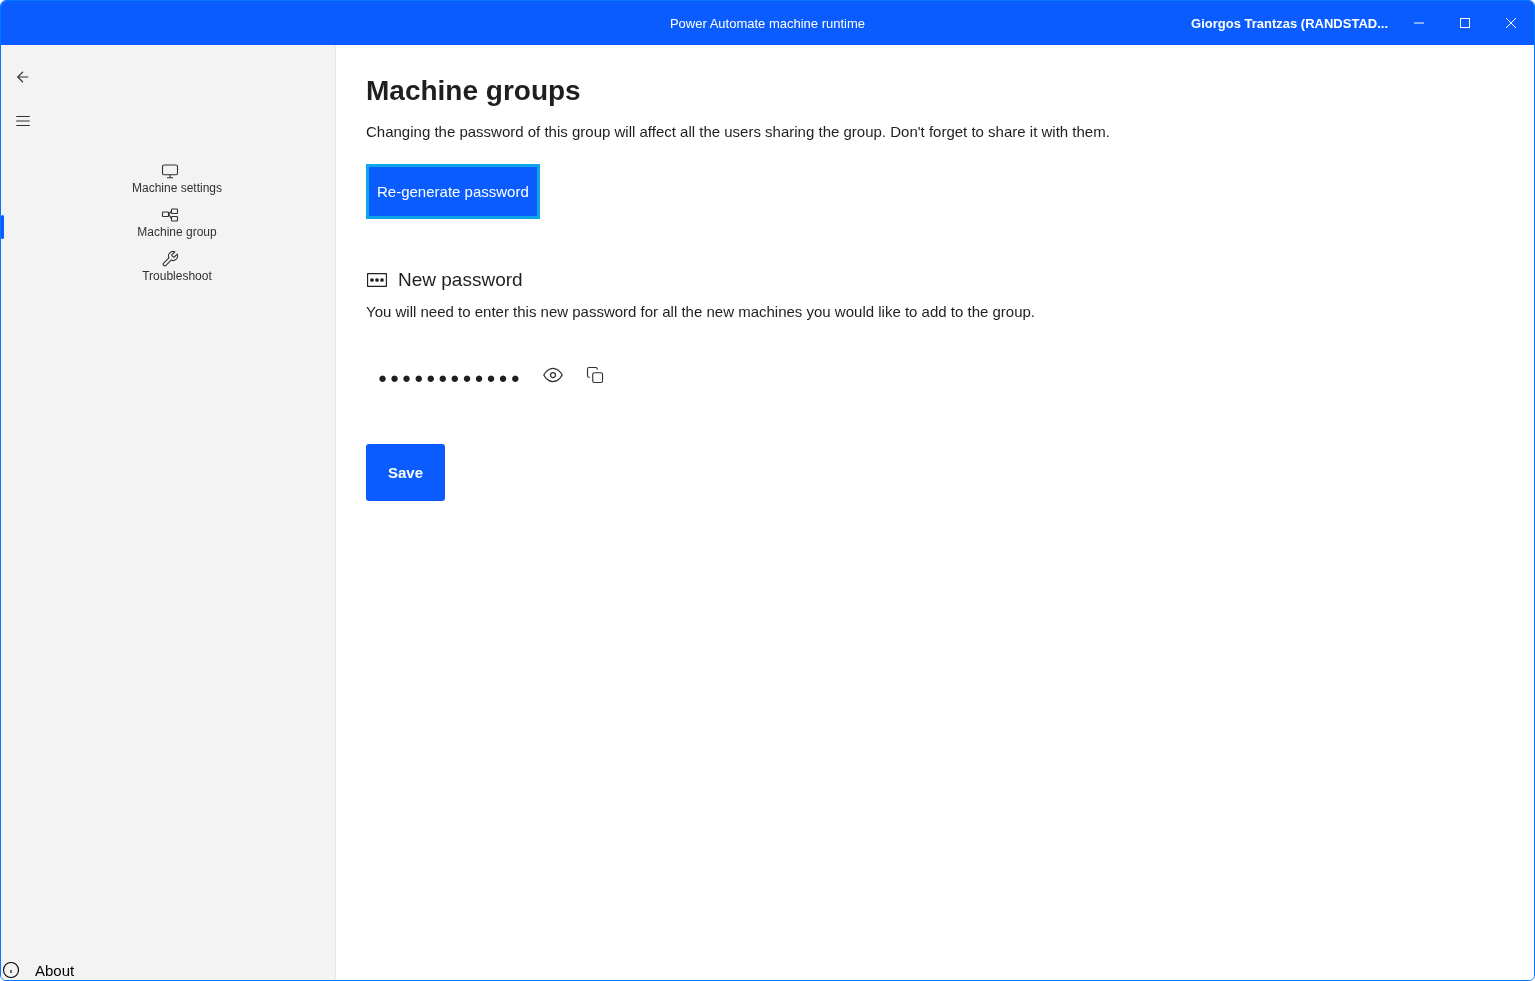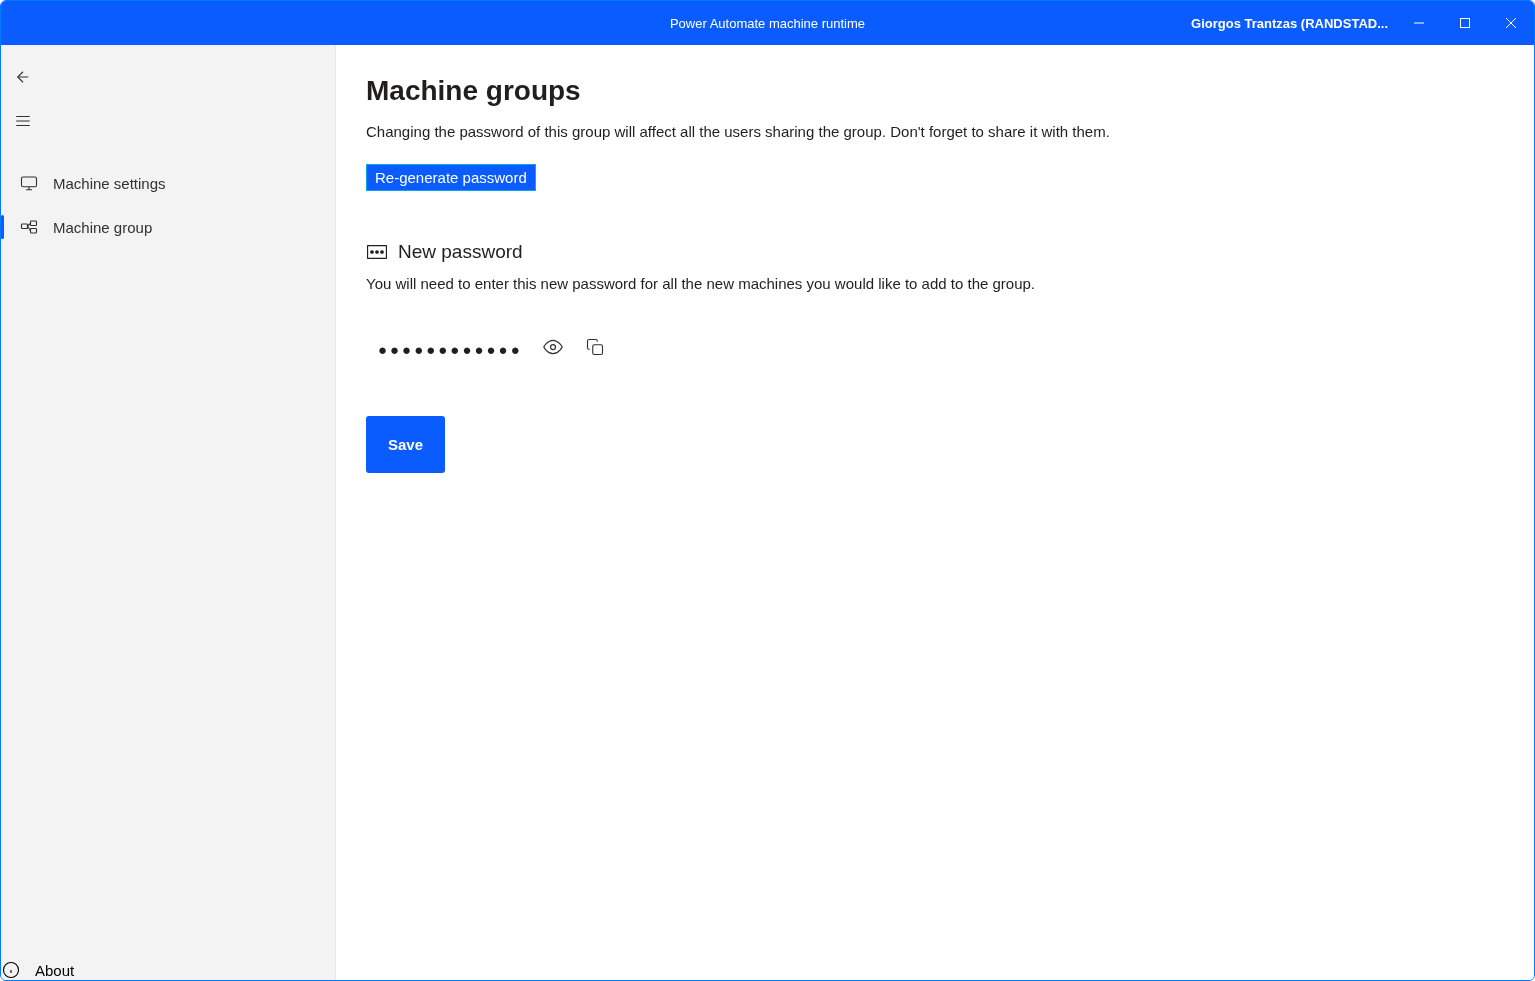--- a/index.html
+++ b/index.html
@@ -72,24 +72,25 @@
     .sidebar-nav {
       margin-top: 18px;
       display: flex;
       flex-direction: column;
     }
     .sidebar-item {
       height: 44px;
       display: flex;
       align-items: center;
       color: #323130;
-      font-size: 15px;
+      font-size: 12px;
       padding-left: 18px;
       position: relative;
       cursor: pointer;
+      flex-direction: column;
     }
     .sidebar-item.active::before {
       content: "";
       position: absolute;
       left: 0;
       top: 10px;
       bottom: 10px;
       width: 3px;
       background: #0a5cff;
       border-radius: 2px;
@@ -144,23 +145,23 @@
       color: #201f1e;
       margin-bottom: 24px;
     }
     .section-description .bold {
       font-weight: 400;
     }
     .btn-primary-inverted {
       display: inline-block;
       background: #0a5cff;
       color: #ffffff;
-      padding: 4px 8px;
-      font-size: 15px;
-      border: 1px solid #0ea5e9;
+      padding: 16px 8px;
+      font-size: 15px;
+      border: 3px solid #0ea5e9;
       cursor: pointer;
       font-weight: 400;
     }
     .new-password-label {
       display: flex;
       align-items: center;
       font-size: 19px;
       color: #201f1e;
       margin-top: 50px;
       margin-bottom: 12px;
@@ -268,20 +269,28 @@
           <svg width="18" height="18" viewBox="0 0 24 24" fill="none" stroke="currentColor" stroke-width="1.5">
               <rect x="2" y="8" width="8" height="6" rx="1"></rect>
               <rect x="14" y="4" width="8" height="6" rx="1"></rect>
               <rect x="14" y="14" width="8" height="6" rx="1"></rect>
               <line x1="10" y1="11" x2="14" y2="7"></line>
               <line x1="10" y1="11" x2="14" y2="17"></line>
             </svg>
         </span>
         <span>Machine group</span>
       </div>
+      <div class="sidebar-item">
+        <span class="icon">
+          <svg width="18" height="18" viewBox="0 0 24 24" fill="none" stroke="currentColor" stroke-width="1.5">
+              <path d="M14.7 6.3a1 1 0 0 0 0 1.4l1.6 1.6a1 1 0 0 0 1.4 0l3.77-3.77a6 6 0 0 1-7.94 7.94l-6.91 6.91a2.12 2.12 0 0 1-3-3l6.91-6.91a6 6 0 0 1 7.94-7.94l-3.76 3.76z"></path>
+            </svg>
+        </span>
+        <span>Troubleshoot</span>
+      </div>
     </div>
     <div class="sidebar-spacer"></div>
     <div class="sidebar-footer">
       <span class="icon">
         <svg width="18" height="18" viewBox="0 0 24 24" fill="none" stroke="currentColor" stroke-width="1.5">
             <circle cx="12" cy="12" r="10"></circle>
             <line x1="12" y1="16" x2="12" y2="12"></line>
             <line x1="12" y1="8" x2="12.01" y2="8"></line>
           </svg>
       </span>

